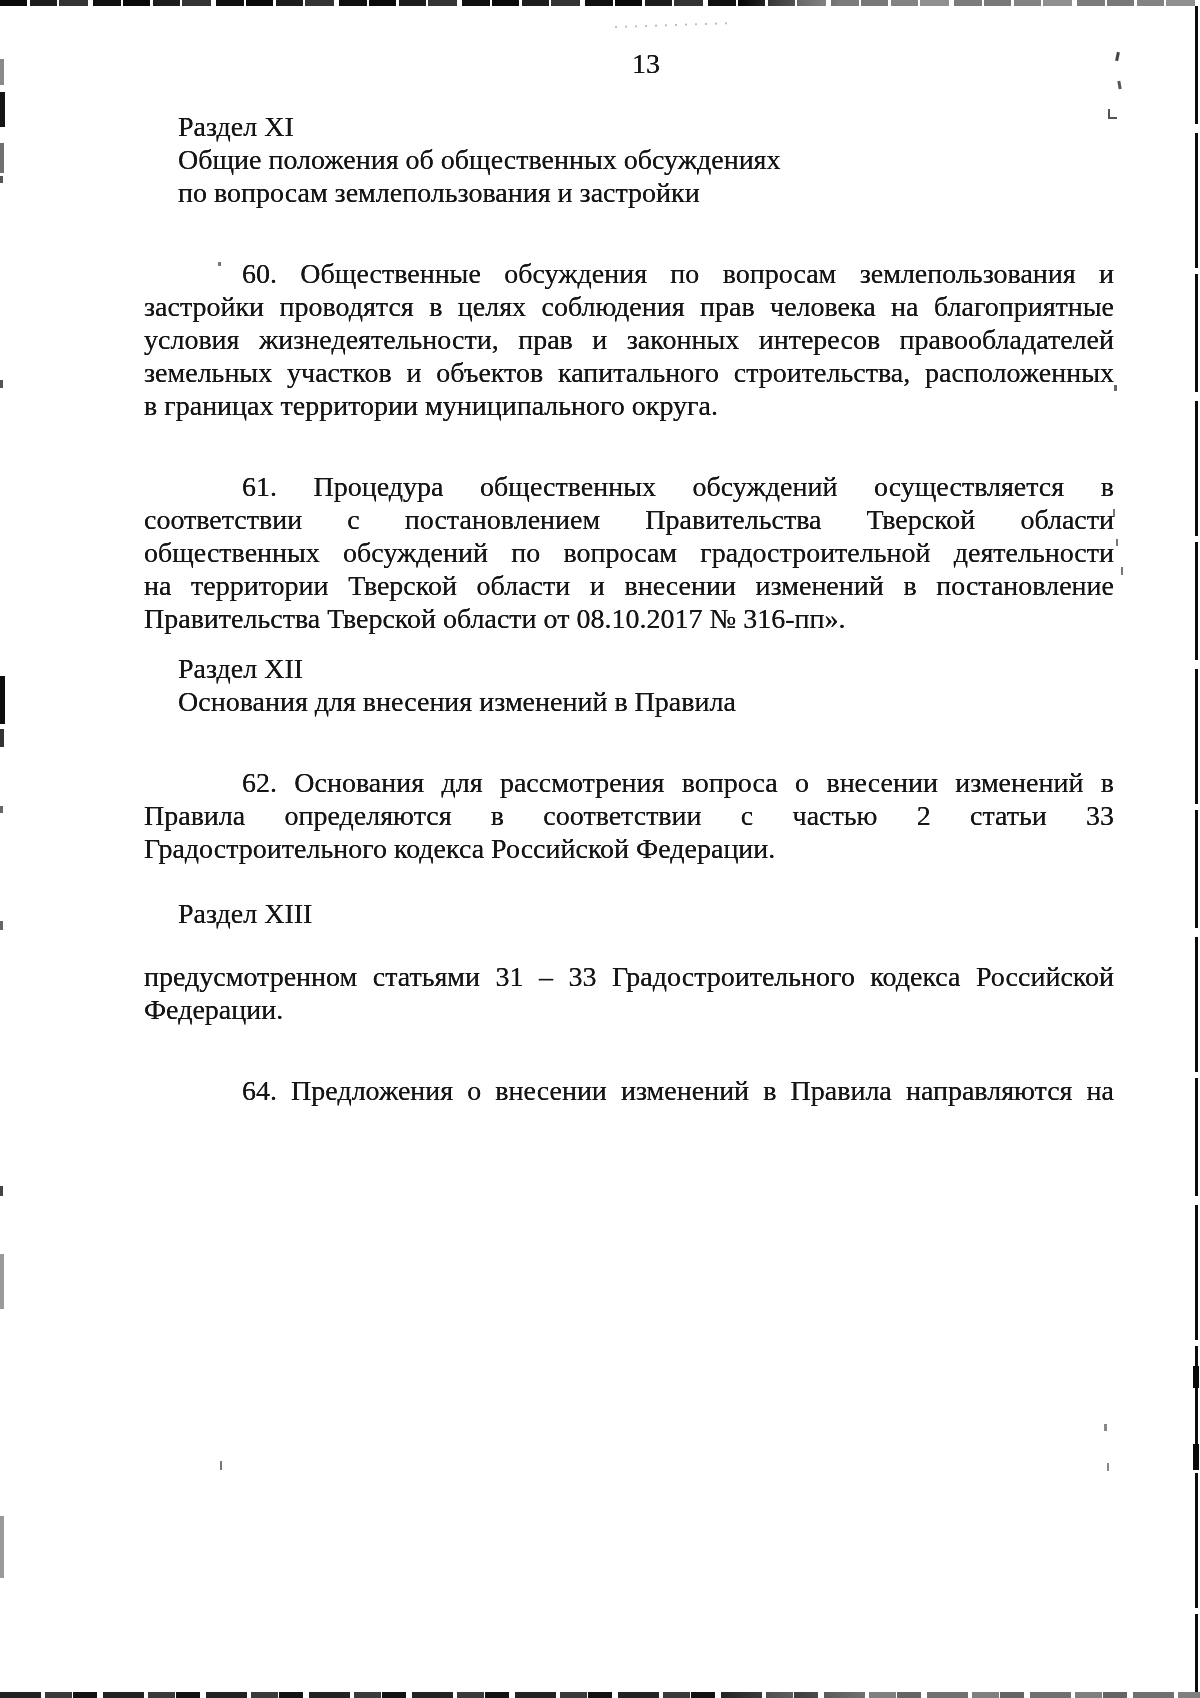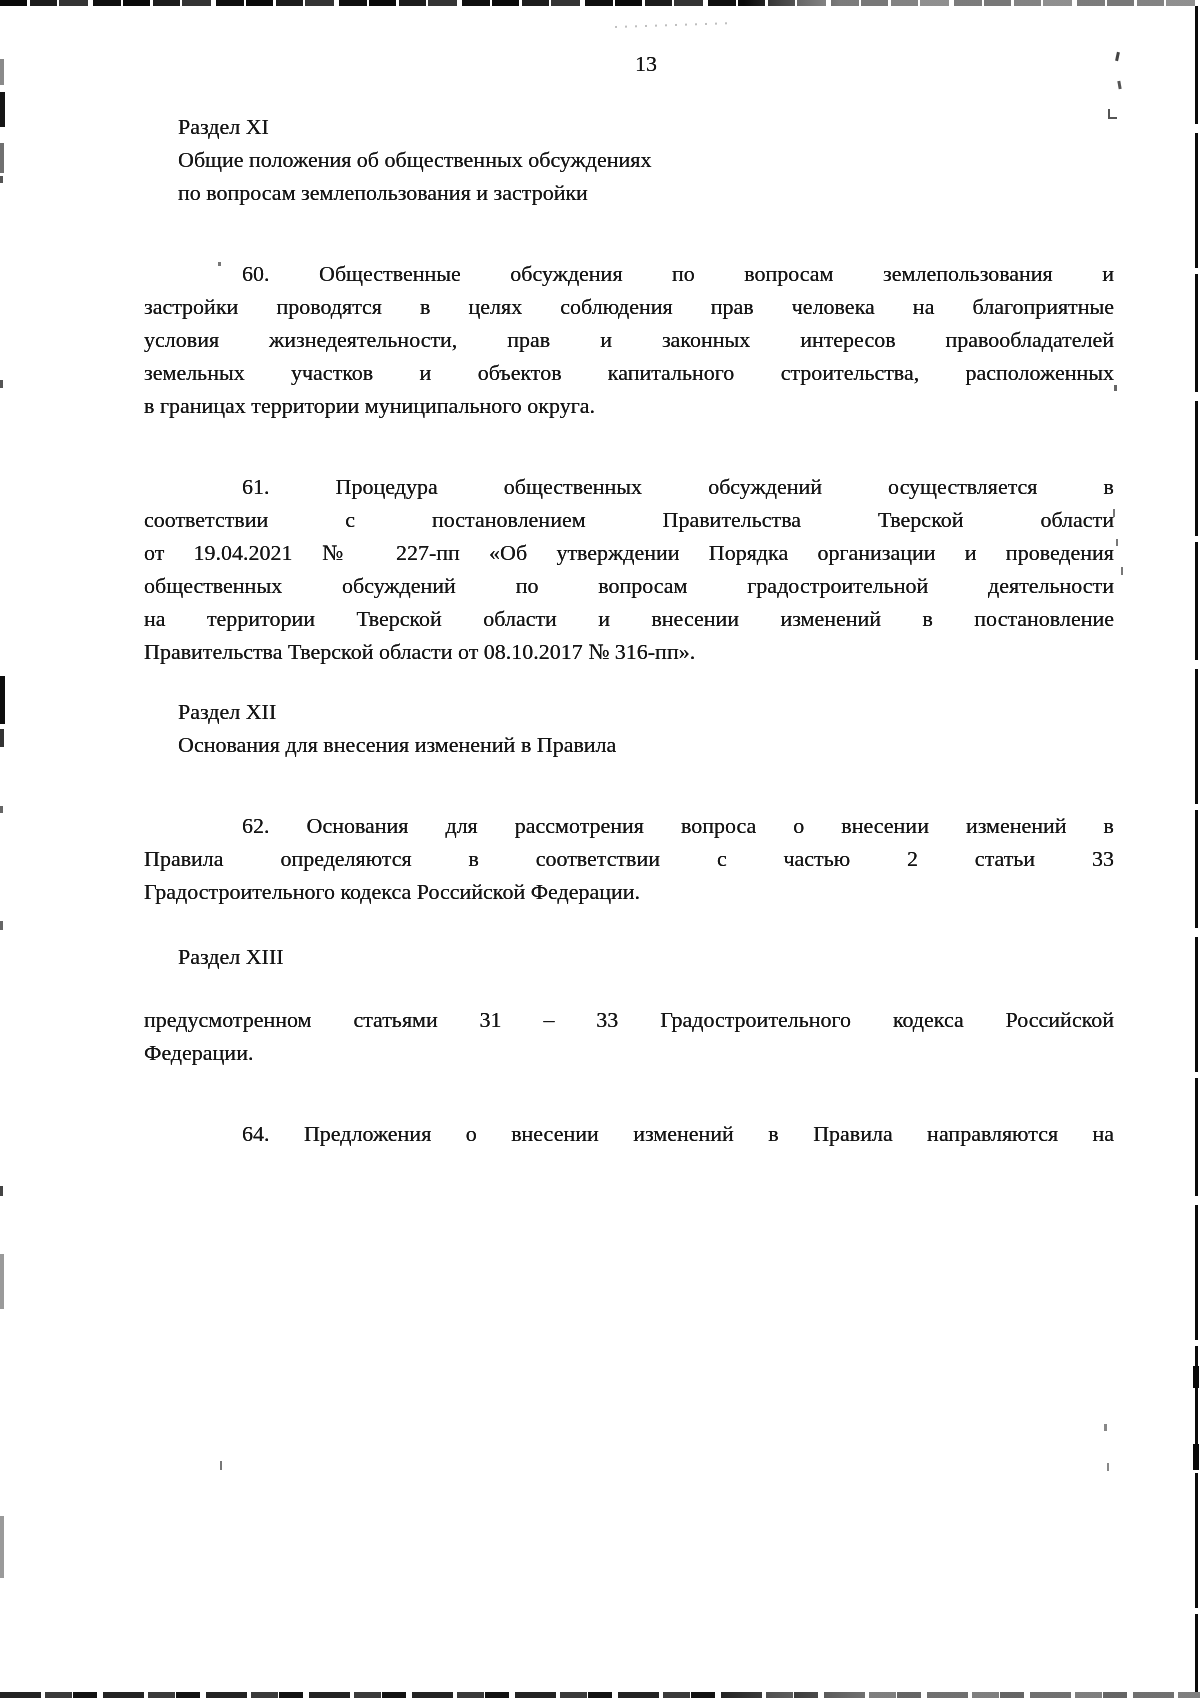--- a/index.html
+++ b/index.html
@@ -45,28 +45,28 @@
   .blob{position:absolute;background:#0a0a0a;}
   .speck{position:absolute;background:#666;}
   .dotline{
     position:absolute;height:2px;opacity:.55;
     background-image:repeating-linear-gradient(90deg,#8a8a8a 0 2px,rgba(0,0,0,0) 2px 10px);
     transform:rotate(-2deg);
   }
   
   .content{
     position:absolute;left:144px;top:47px;width:970px;
-    font-size:22px;line-height:33px;
+    font-size:28px;line-height:33px;
     text-shadow:0 0 .5px currentColor;
   }
   .page-number{text-align:center;padding-left:34px;}
   .head-line{text-align:left;padding-left:34px;}
   .sec .head{margin-top:30px;}
   .sec .paras{margin-top:30px;}
-  .sec:nth-child(2) .head{margin-top:27px;}
+  .sec:nth-child(2) .head{margin-top:17px;}
   .sec:nth-child(2) .paras{margin-top:38px;}
   .sec:nth-child(3) .head{margin-top:32px;}
   .sec:nth-child(3) .paras{margin-top:30px;}
   .pline{
     text-align:justify;
     text-align-last:justify;
     height:33px;
   }
   .pline.first{text-indent:98px;margin-top:48px;}
   .pline.last{text-align:right;text-align-last:left;}
@@ -121,21 +121,20 @@
             <div class="para">
               <div class="pline first">60. Общественные обсуждения по вопросам землепользования и</div>
               <div class="pline">застройки проводятся в целях соблюдения прав человека на благоприятные</div>
               <div class="pline">условия жизнедеятельности, прав и законных интересов правообладателей</div>
               <div class="pline">земельных участков и объектов капитального строительства, расположенных</div>
               <div class="pline last">в границах территории муниципального округа.</div>
             </div>
             <div class="para">
               <div class="pline first">61. Процедура общественных обсуждений осуществляется в</div>
               <div class="pline">соответствии с постановлением Правительства Тверской области</div>
-              <div class="pline">от 19.04.2021 № 227-пп «Об утверждении Порядка организации и проведения</div>
               <div class="pline">общественных обсуждений по вопросам градостроительной деятельности</div>
               <div class="pline">на территории Тверской области и внесении изменений в постановление</div>
               <div class="pline last">Правительства Тверской области от 08.10.2017 № 316-пп».</div>
             </div>
           </div>
   </section>
         <section class="sec">
     <div class="head">
             <div class="head-line">Раздел XII</div>
             <div class="head-line">Основания для внесения изменений в Правила</div>

